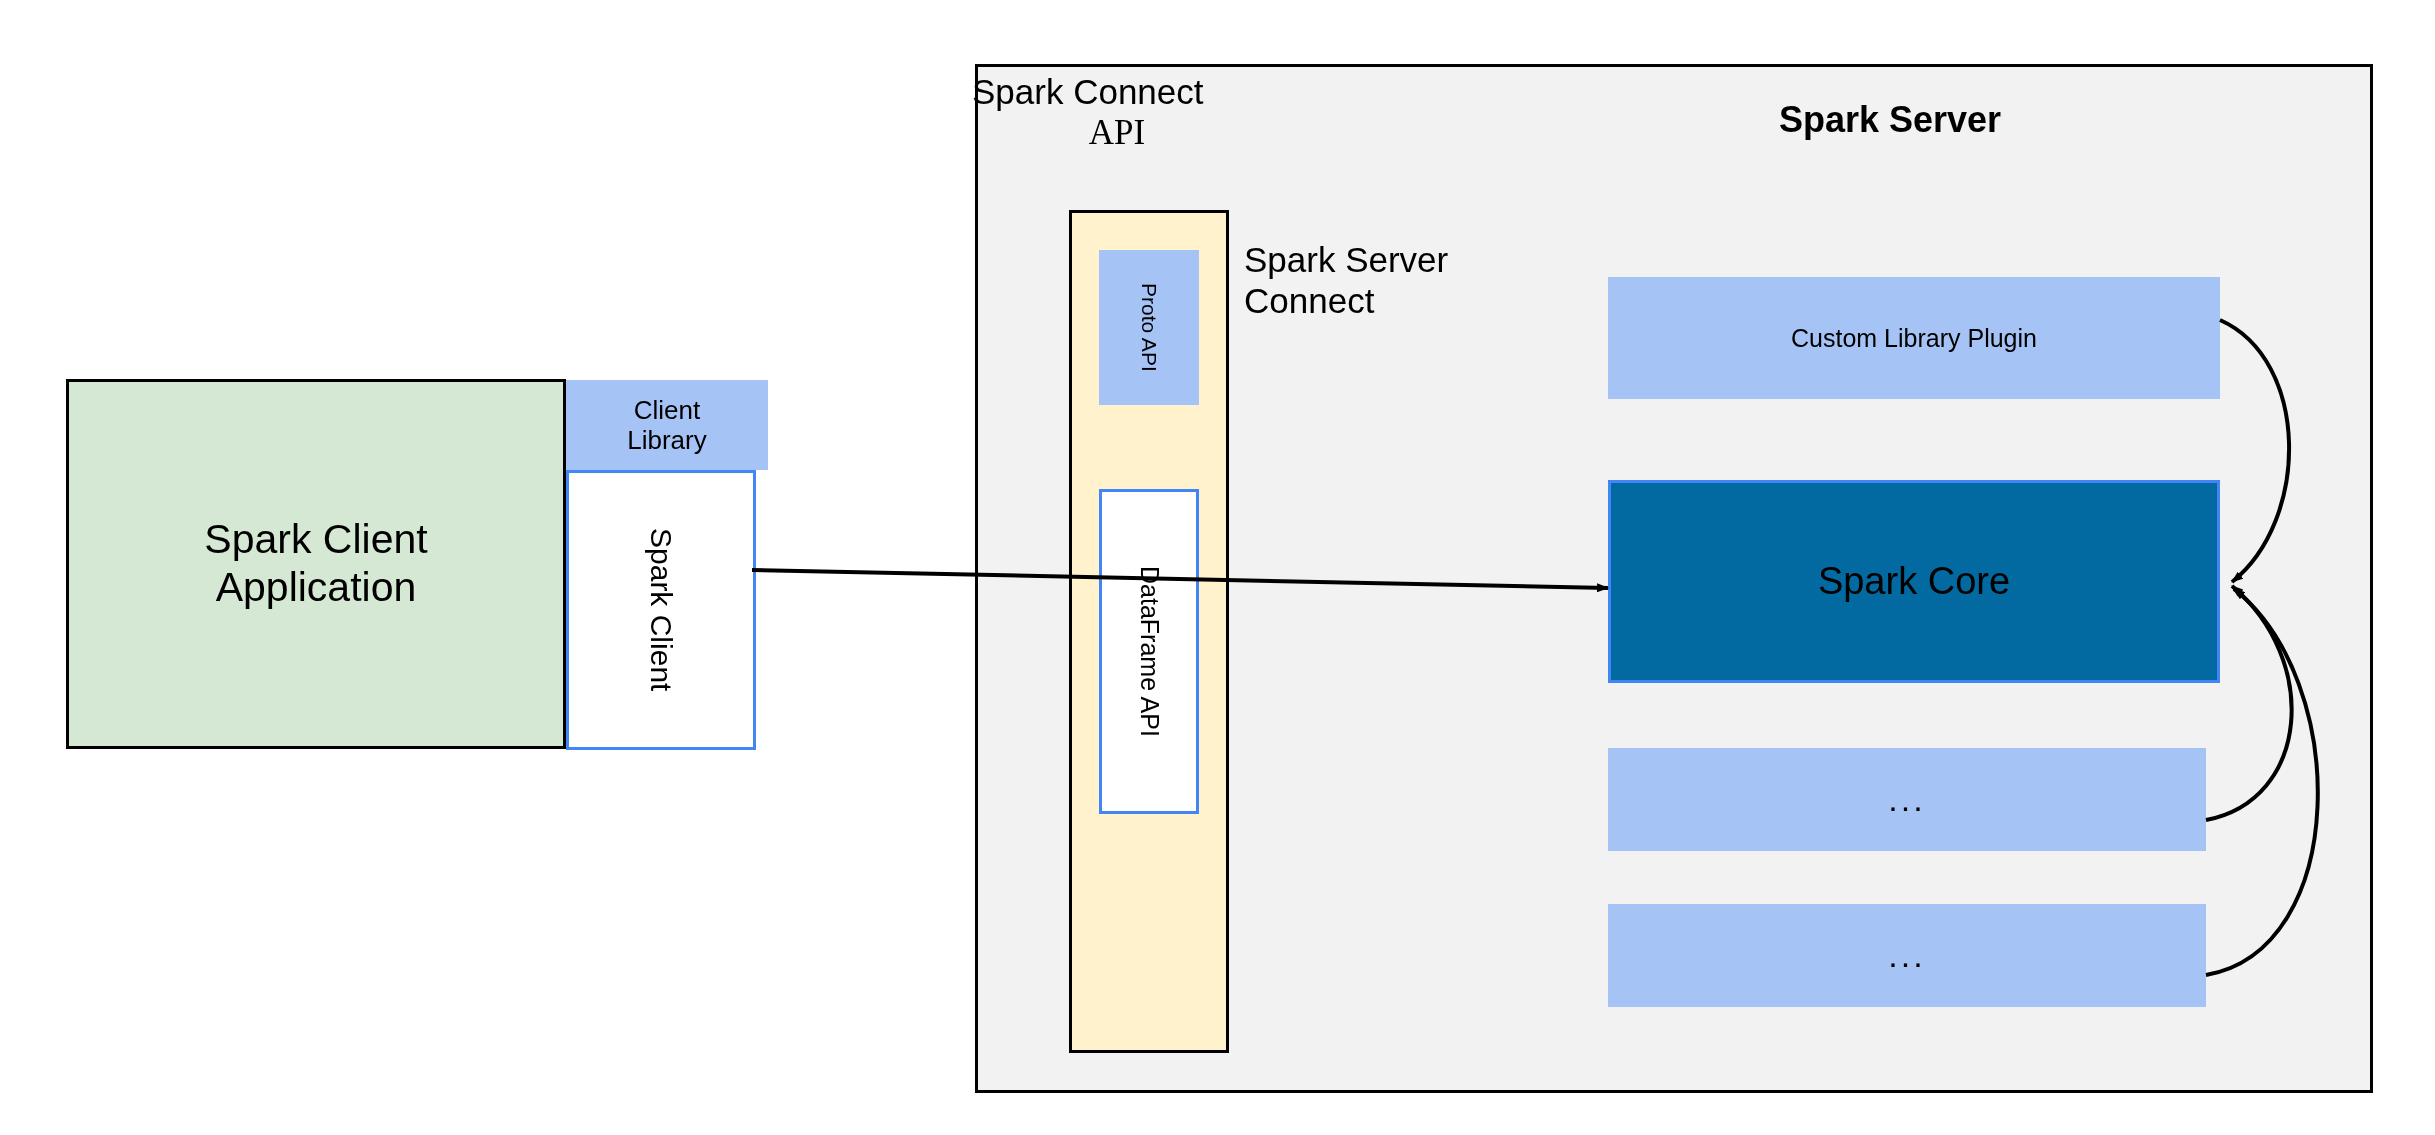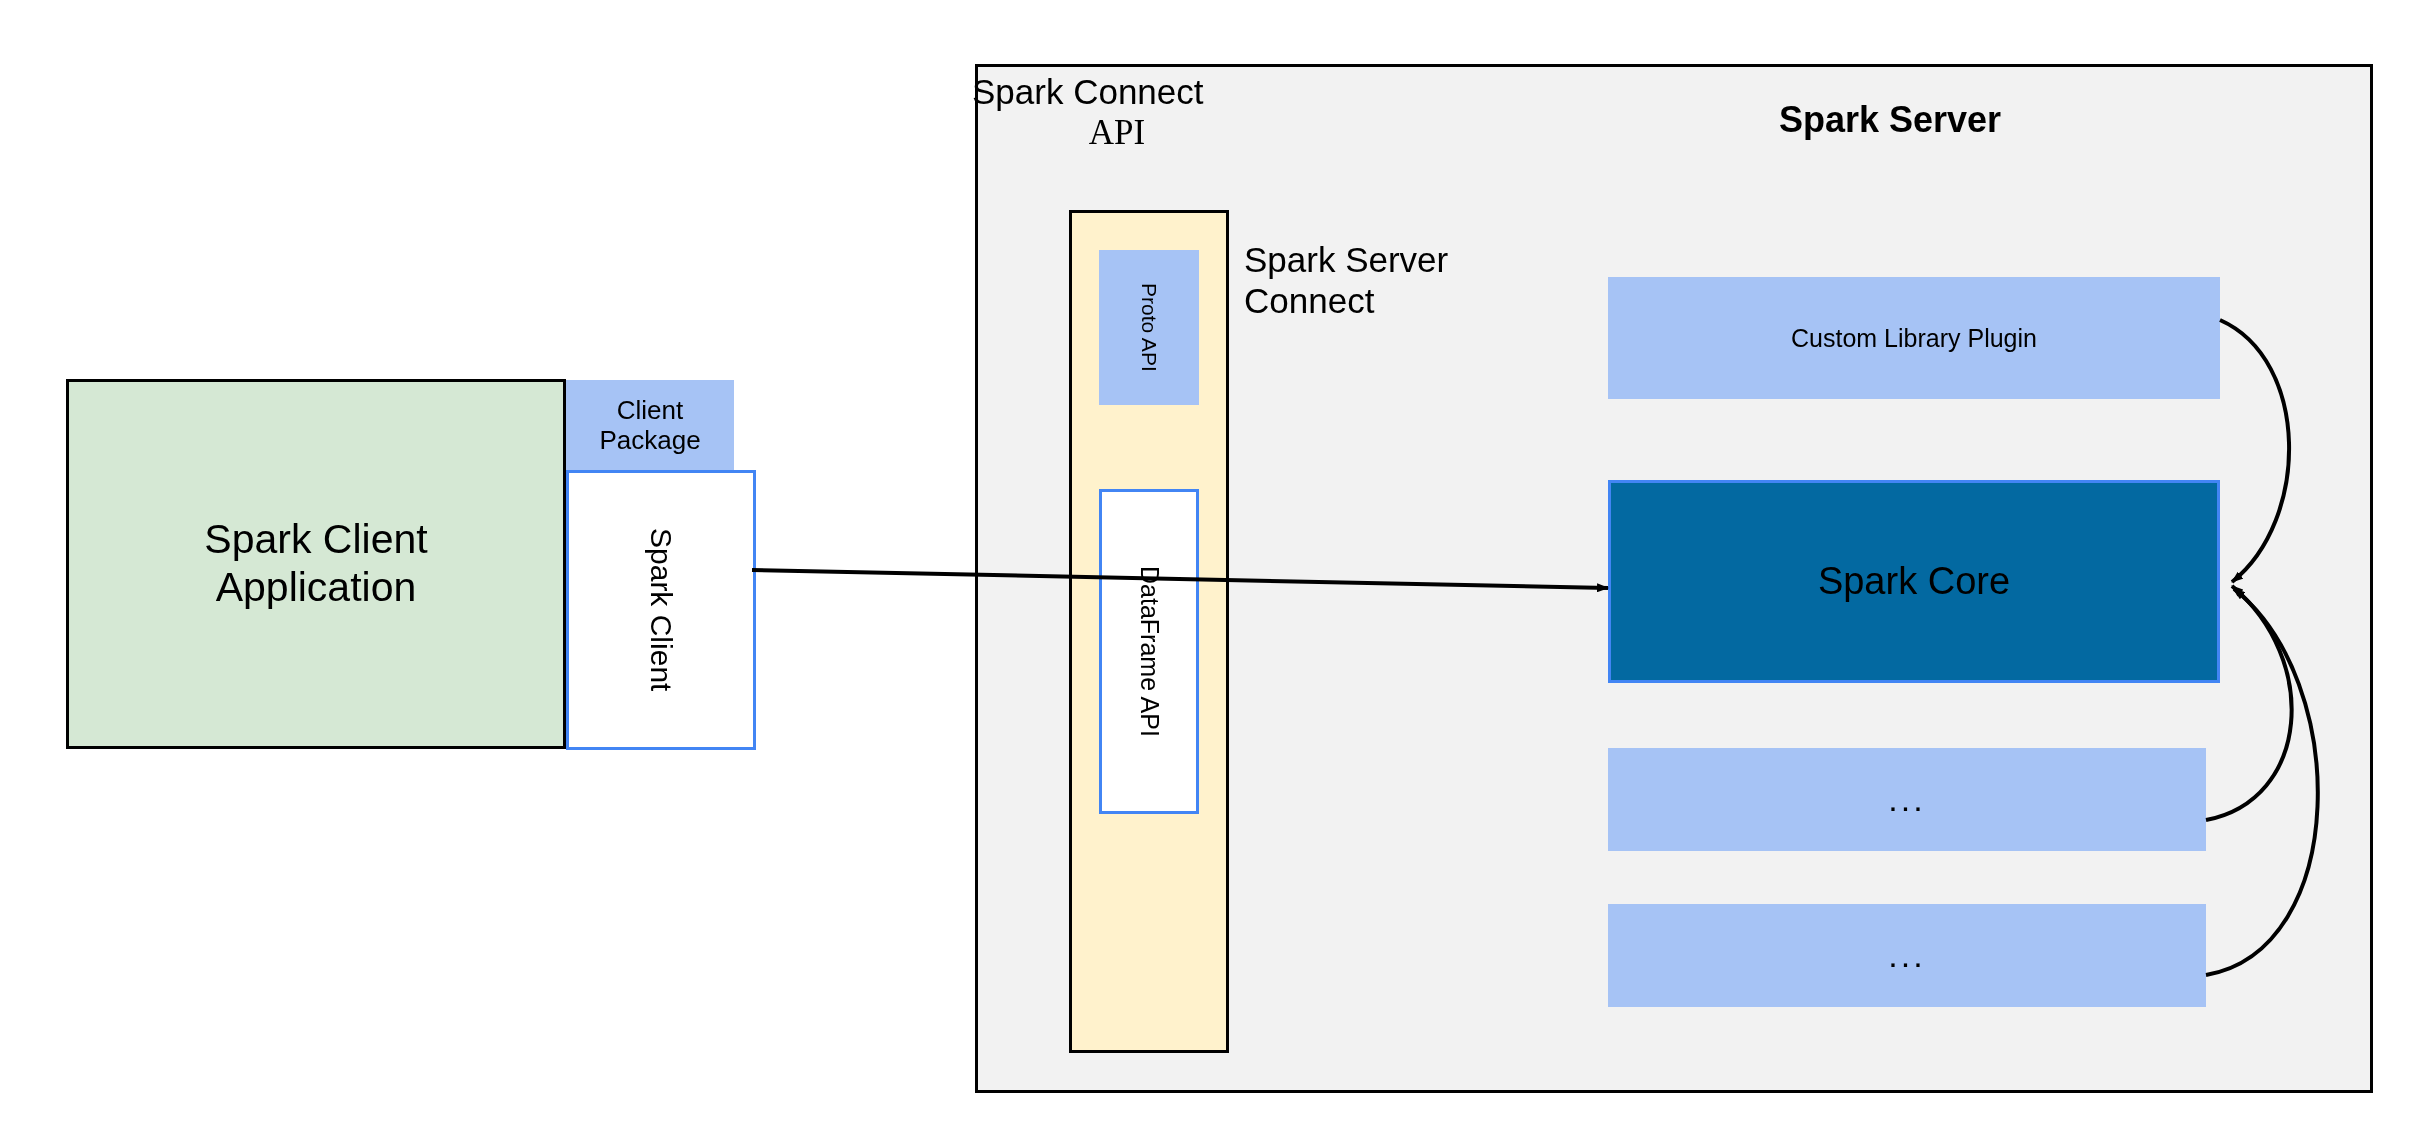--- a/index.html
+++ b/index.html
@@ -43,21 +43,21 @@
     border: 3px solid #000000;
     font-size: 41px;
     z-index: 3;
   }
   #client-app .label { padding: 0 14px; }
 
   
   #client-package {
     left: 566px;
     top: 380px;
-    width: 168px;
+    width: 202px;
     height: 90px;
     background: #a6c3f5;
     border: none;
     font-size: 26px;
     z-index: 4;
   }
 
   
   #spark-client {
     left: 566px;
@@ -265,21 +265,21 @@
   <div class="box" id="client-app">
     <div class="label">
       <div>Spark Client</div>
       <div>Application</div>
     </div>
   </div>
 
   <div class="box" id="client-package">
     <div>
       <div>Client</div>
-      <div>Package</div>
+      <div>Library</div>
     </div>
   </div>
 
   <div class="box" id="spark-client">
     <span class="vtext">Spark Client</span>
   </div>
 
   <svg id="connectors" viewBox="0 0 2435 1135" xmlns="http://www.w3.org/2000/svg">
     <defs>
       <marker id="arrowhead" markerWidth="12" markerHeight="9" refX="11" refY="4.5" orient="auto" markerUnits="userSpaceOnUse">

